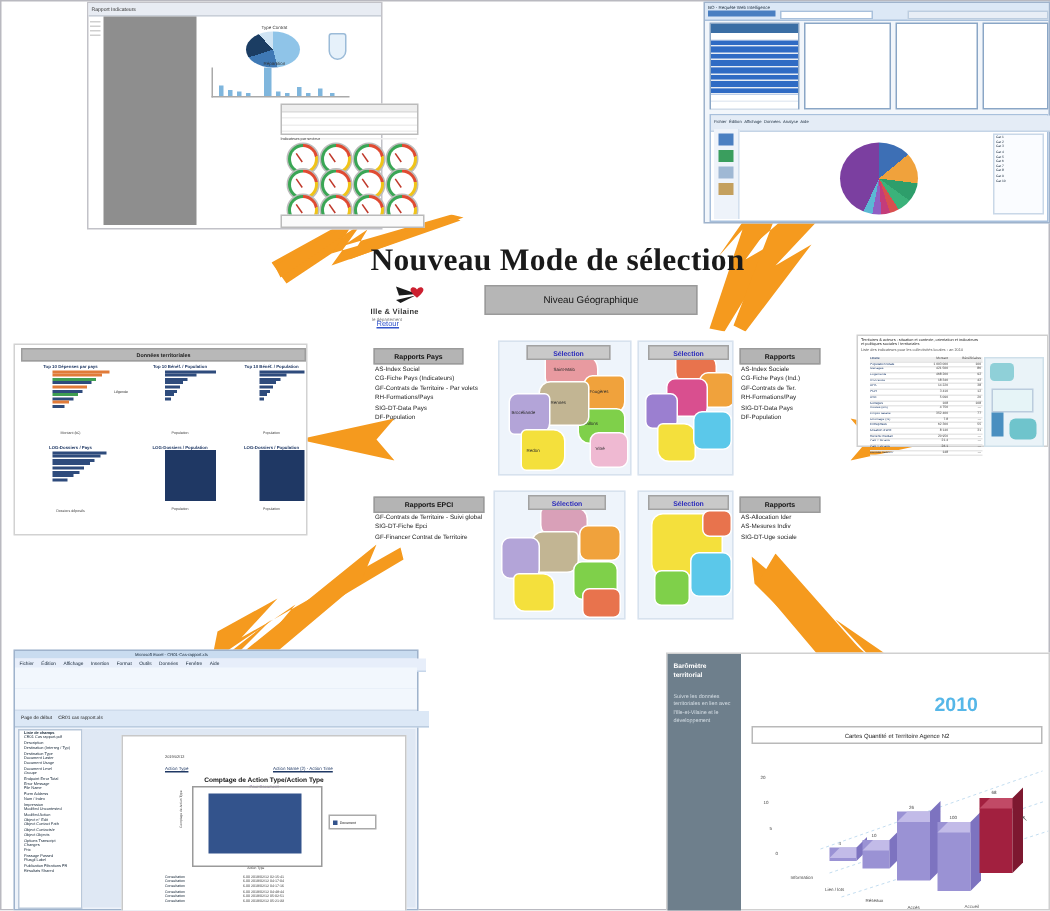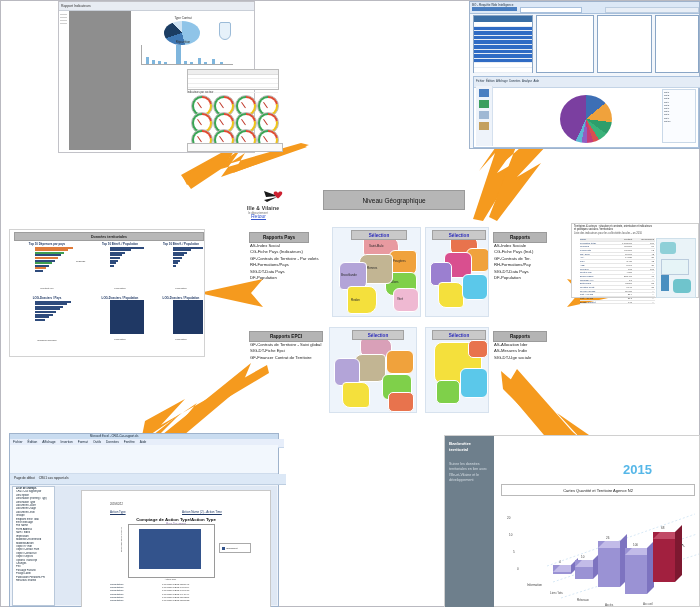--- a/index.html
+++ b/index.html
@@ -154,20 +154,21 @@
   </svg>
   <svg class="arrow" style="left:140px;top:362px;width:130px;height:90px;" viewBox="0 0 130 90">
     <polygon points="126,2 20,62 44,36 4,58 0,78 56,40 34,66 128,10" fill="#F59A1E"></polygon>
     <polygon points="110,0 6,84 40,50 12,72 24,88 100,24" fill="#F59A1E"></polygon>
   </svg>
   <svg class="arrow" style="left:500px;top:368px;width:96px;height:100px;" viewBox="0 0 96 100">
     <polygon points="0,2 80,70 56,44 88,66 94,92 30,44 52,70 2,20" fill="#F59A1E"></polygon>
     <polygon points="16,0 92,86 64,58 86,80 70,98 4,20" fill="#F59A1E"></polygon>
   </svg>
 
+  <div class="abs" id="title">Nouveau Mode de sélection</div>
 
   <div class="abs" id="logo-wrap">
     <svg id="logo-mark" viewBox="0 0 44 32">
       <path d="M2,4 L30,14 L6,16 Z" fill="#1b1b1b"></path>
       <path d="M2,22 L28,16 L8,26 Z" fill="#1b1b1b"></path>
       <path d="M30,8 c4,-6 12,-2 7,4 c-2,3 -6,6 -7,7 c-1,-1 -5,-4 -7,-7 c-5,-6 3,-10 7,-4 z" fill="#cc2030"></path>
     </svg>
     <div id="logo-text">Ille &amp; Vilaine</div>
     <div id="logo-sub">le département</div>
   </div>
@@ -699,21 +700,21 @@
         </div>
       </div>
     </div>
   </div>
 
   <div class="abs" id="br">
     <div class="side">
       <div class="h">Barômètre territorial</div>
       <div class="p">Suivre les données territoriales en lien avec l'Ille-et-Vilaine et le développement</div>
     </div>
-    <div class="year">2015</div>
+    <div class="year">2010</div>
     <div class="cap">Cartes Quantité et Territoire Agence N2</div>
 
     <div class="vlab" style="left:62px;top:80px;">20</div>
     <div class="vlab" style="left:64px;top:97px;">10</div>
     <div class="vlab" style="left:68px;top:114px;">5</div>
     <div class="vlab" style="left:72px;top:131px;">0</div>
 
     <svg style="position:absolute;left:56px;top:62px;width:198px;height:104px;" viewBox="0 0 198 104">
       <path d="M60,100 L198,56" stroke="#bcd9ee" stroke-width=".6" fill="none" stroke-dasharray="2,2"></path>
       <path d="M52,84 L196,36" stroke="#bcd9ee" stroke-width=".6" fill="none" stroke-dasharray="2,2"></path>

